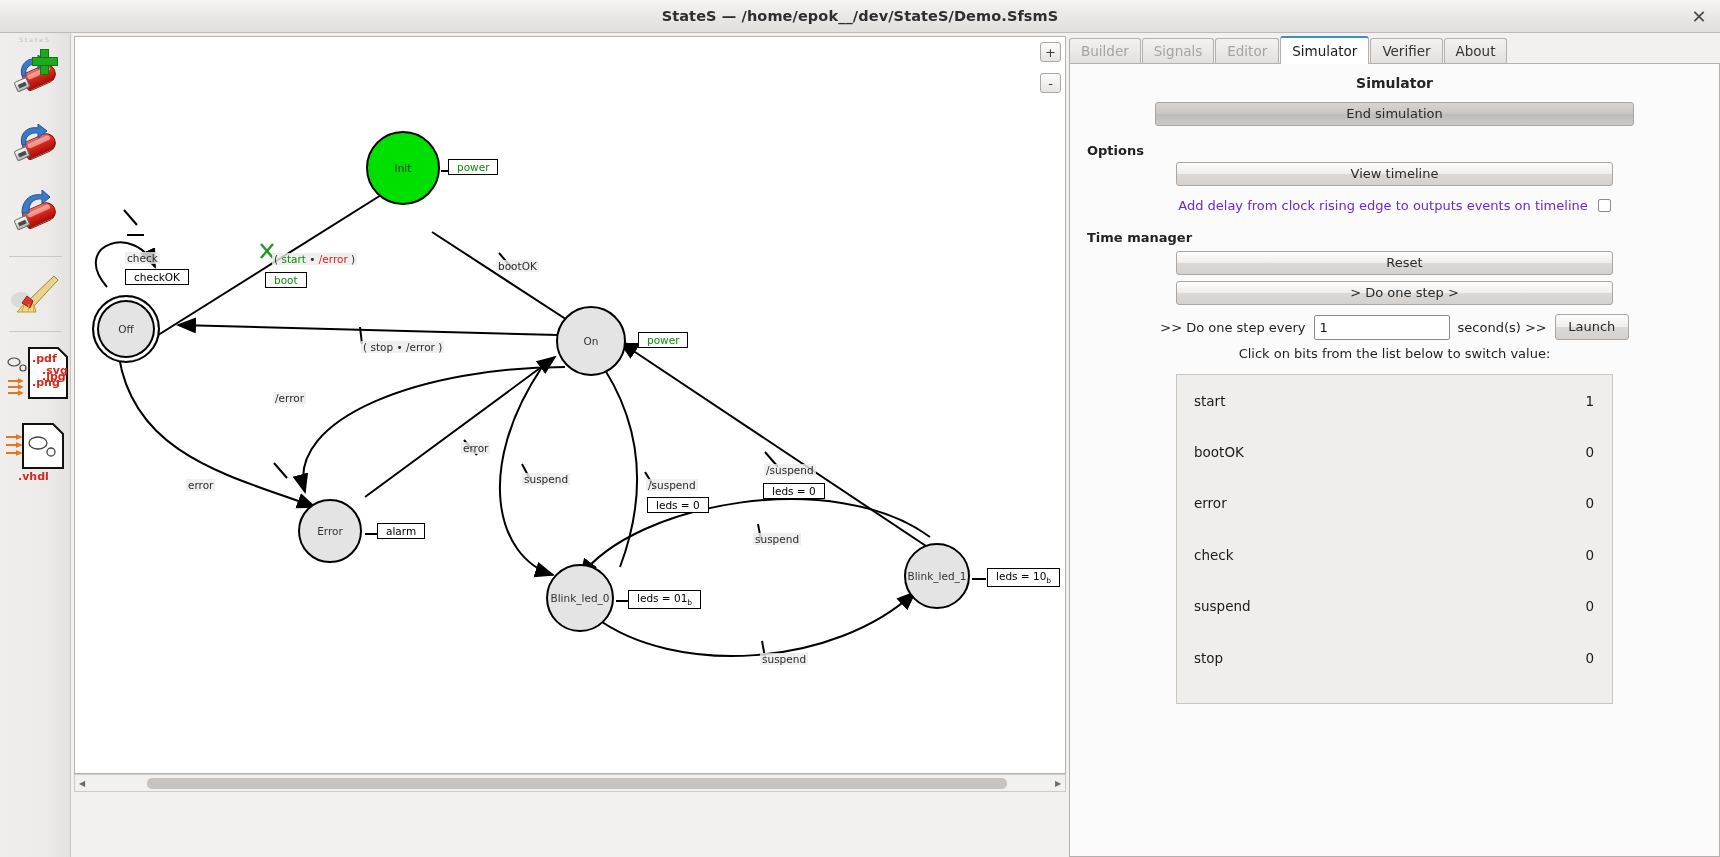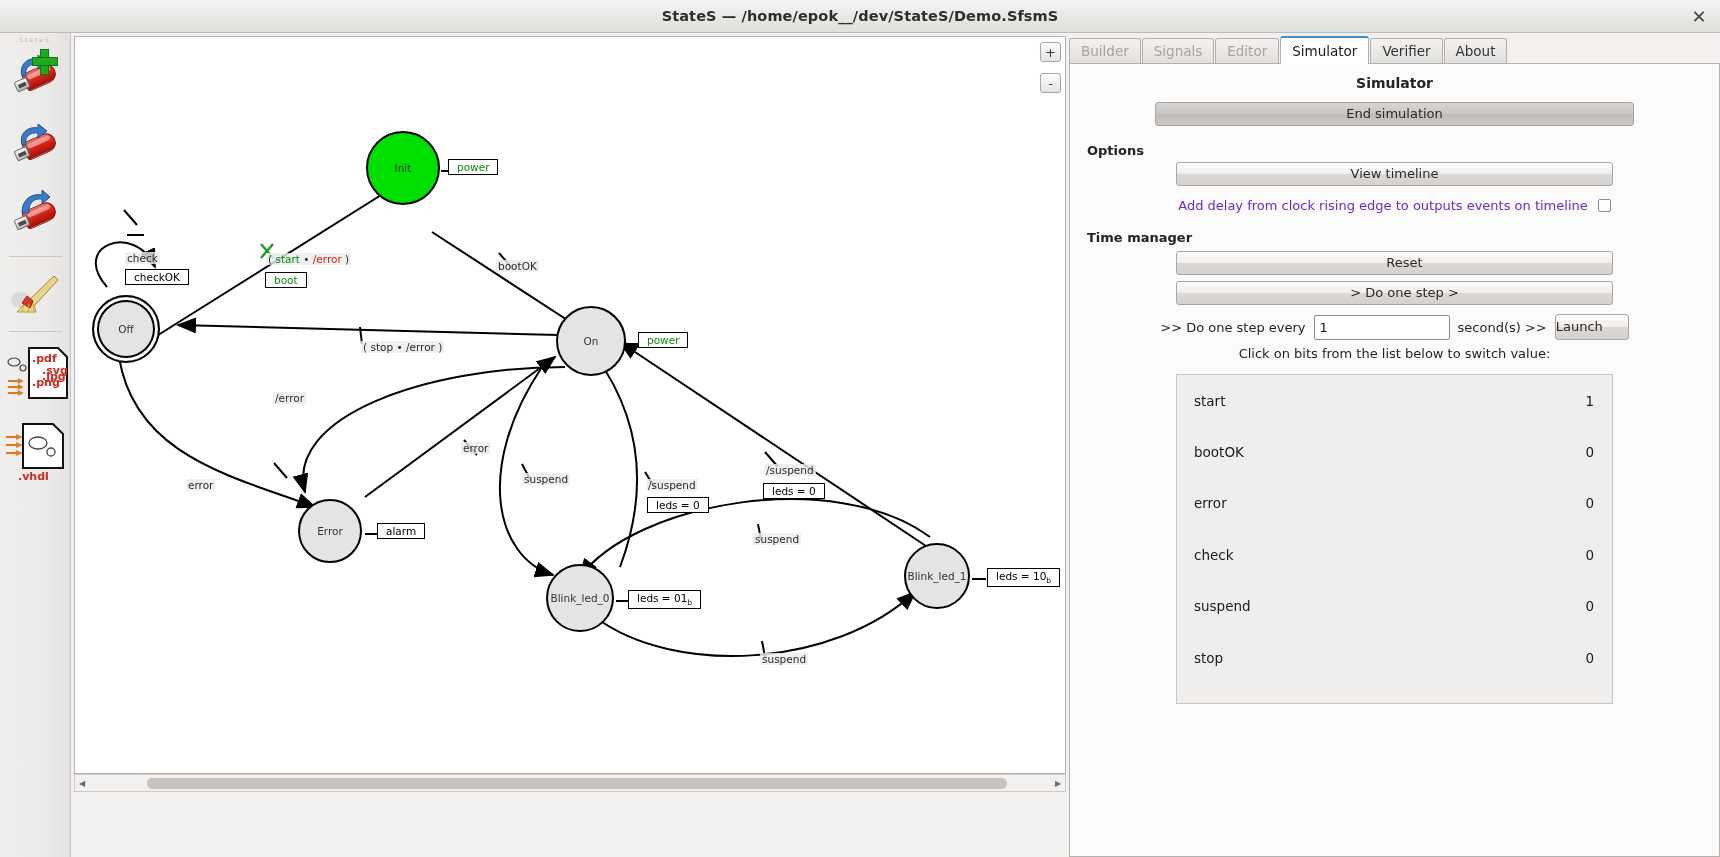--- a/index.html
+++ b/index.html
@@ -195,21 +195,21 @@
   }
   #every-input {
     width: 136px; height: 25px; border: 1px solid #8d8a87; background: #fff;
     font-size: 13px; color: #111; padding: 0 5px; border-radius: 2px;
     font-family: "DejaVu Sans", sans-serif;
   }
   #launch-btn {
     width: 74px; height: 26px;
     background: linear-gradient(to bottom, #fdfdfd 0%, #f0eeec 48%, #dbd8d5 52%, #d4d1ce 100%);
     border: 1px solid #a9a6a3; border-radius: 3px;
-    font-size: 13px; color: #2a2a2a; text-align: left; line-height: 24px;
+    font-size: 13px; color: #2a2a2a; text-align: center; line-height: 24px;
     cursor: pointer;
   }
   #inputs-hint {
     text-align: center; font-size: 13px; color: #1f1f1f; margin-top: 6px;
   }
   #inputs-table {
     position: relative; margin: 13px auto 0 auto; width: 437px; height: 330px;
     background: #efeeed; border: 1px solid #c8c5c2; overflow: hidden;
   }
   .input-row {
@@ -396,21 +396,21 @@
         <div class="edge-label" style="left: 421px; top: 223px;">bootOK</div>
         <div class="edge-label" style="left: 286px; top: 304px;">( stop • /error )</div>
         <div class="edge-label" style="left: 198px; top: 355px;">/error</div>
         <div class="edge-label" style="left: 111px; top: 442px;">error</div>
         <div class="edge-label" style="left: 386px; top: 405px;">error</div>
         <div class="edge-label" style="left: 447px; top: 436px;">suspend</div>
         <div class="edge-label" style="left: 571px; top: 442px;">/suspend</div>
         <div class="edge-label" style="left: 689px; top: 427px;">/suspend</div>
         <div class="edge-label" style="left: 678px; top: 496px;">suspend</div>
         <div class="edge-label" style="left: 685px; top: 616px;">suspend</div>
-        <div class="cond-label" style="left: 191px; top: 216px;"><span>( </span><span class="sig-green">start</span><span> • </span><span class="sig-red">/error</span><span> )</span></div>
+        <div class="cond-label" style="left: 197px; top: 216px;"><span>( </span><span class="sig-green">start</span><span> • </span><span class="sig-red">/error</span><span> )</span></div>
         <div class="action-box green" style="left: 373px; top: 122px;"><span>power</span></div>
         <div class="action-box green" style="left: 563px; top: 295px;"><span>power</span></div>
         <div class="action-box green" style="left: 190px; top: 235px;"><span>boot</span></div>
         <div class="action-box" style="left: 50px; top: 232px;"><span>checkOK</span></div>
         <div class="action-box" style="left: 302px; top: 486px;"><span>alarm</span></div>
         <div class="action-box" style="left: 572px; top: 460px;"><span>leds = 0</span></div>
         <div class="action-box" style="left: 688px; top: 446px;"><span>leds = 0</span></div>
         <div class="action-box" style="left: 553px; top: 553px;"><span>leds = 01</span><sub>b</sub></div>
         <div class="action-box" style="left: 912px; top: 531px;"><span>leds = 10</span><sub>b</sub></div>
       </div>

